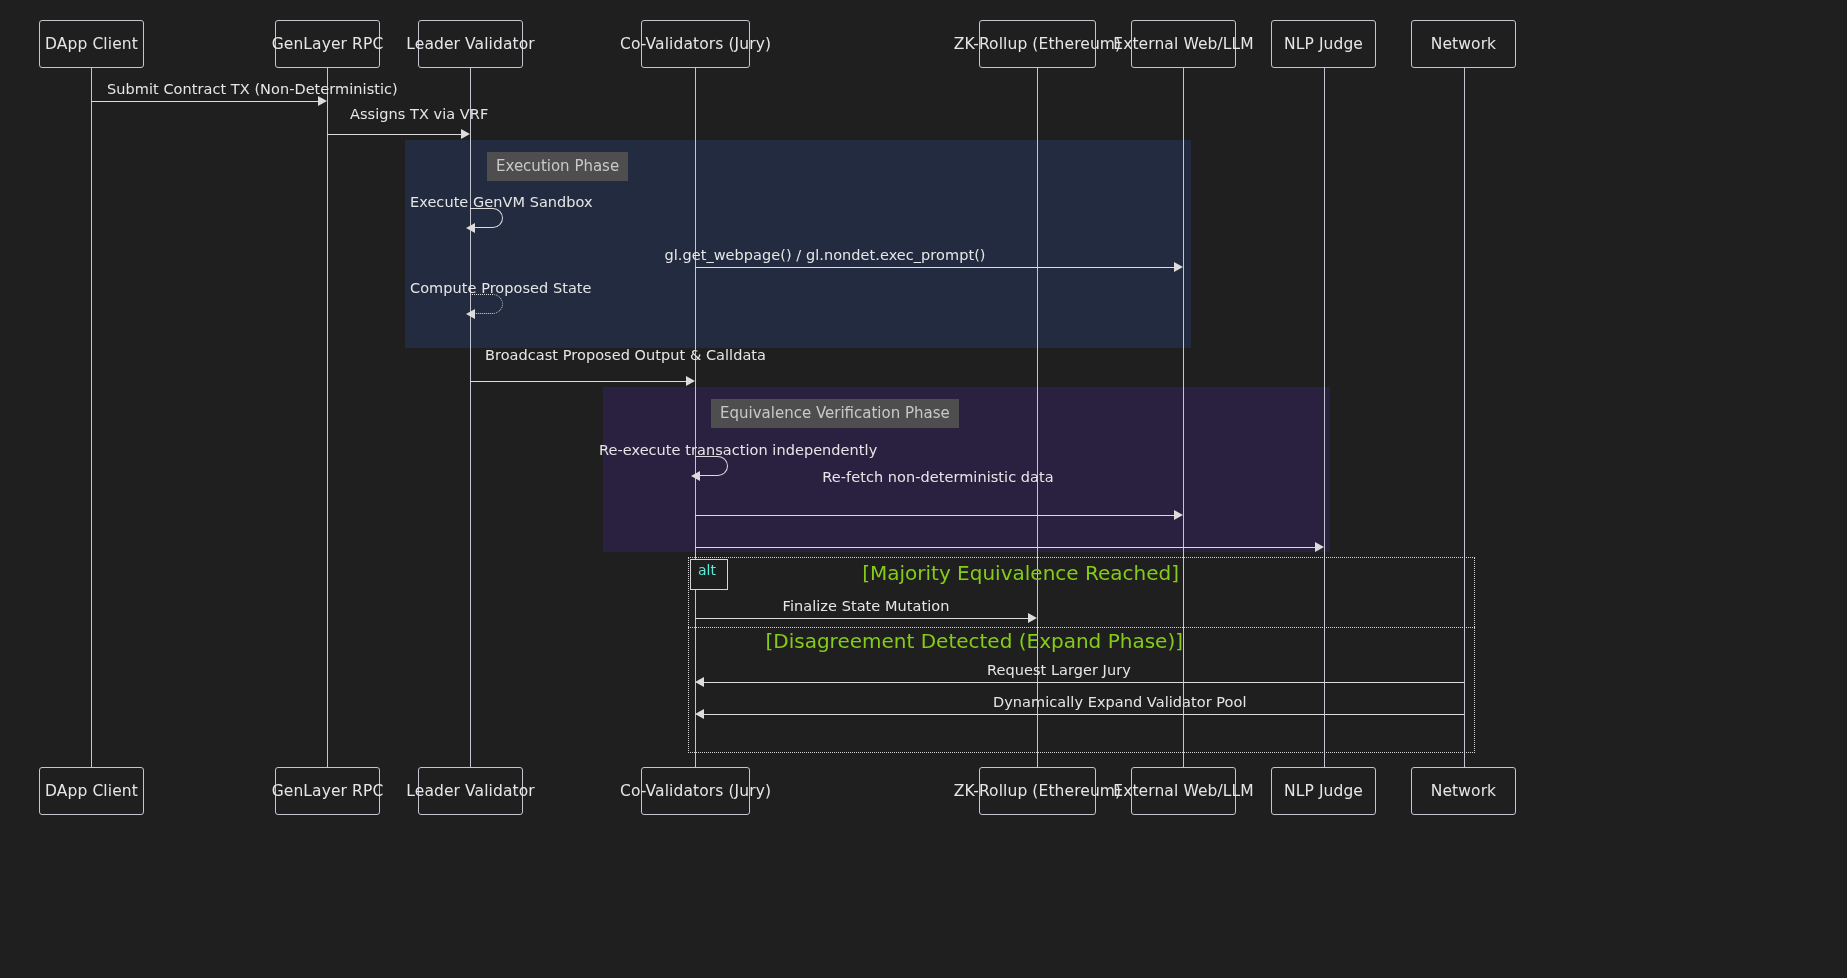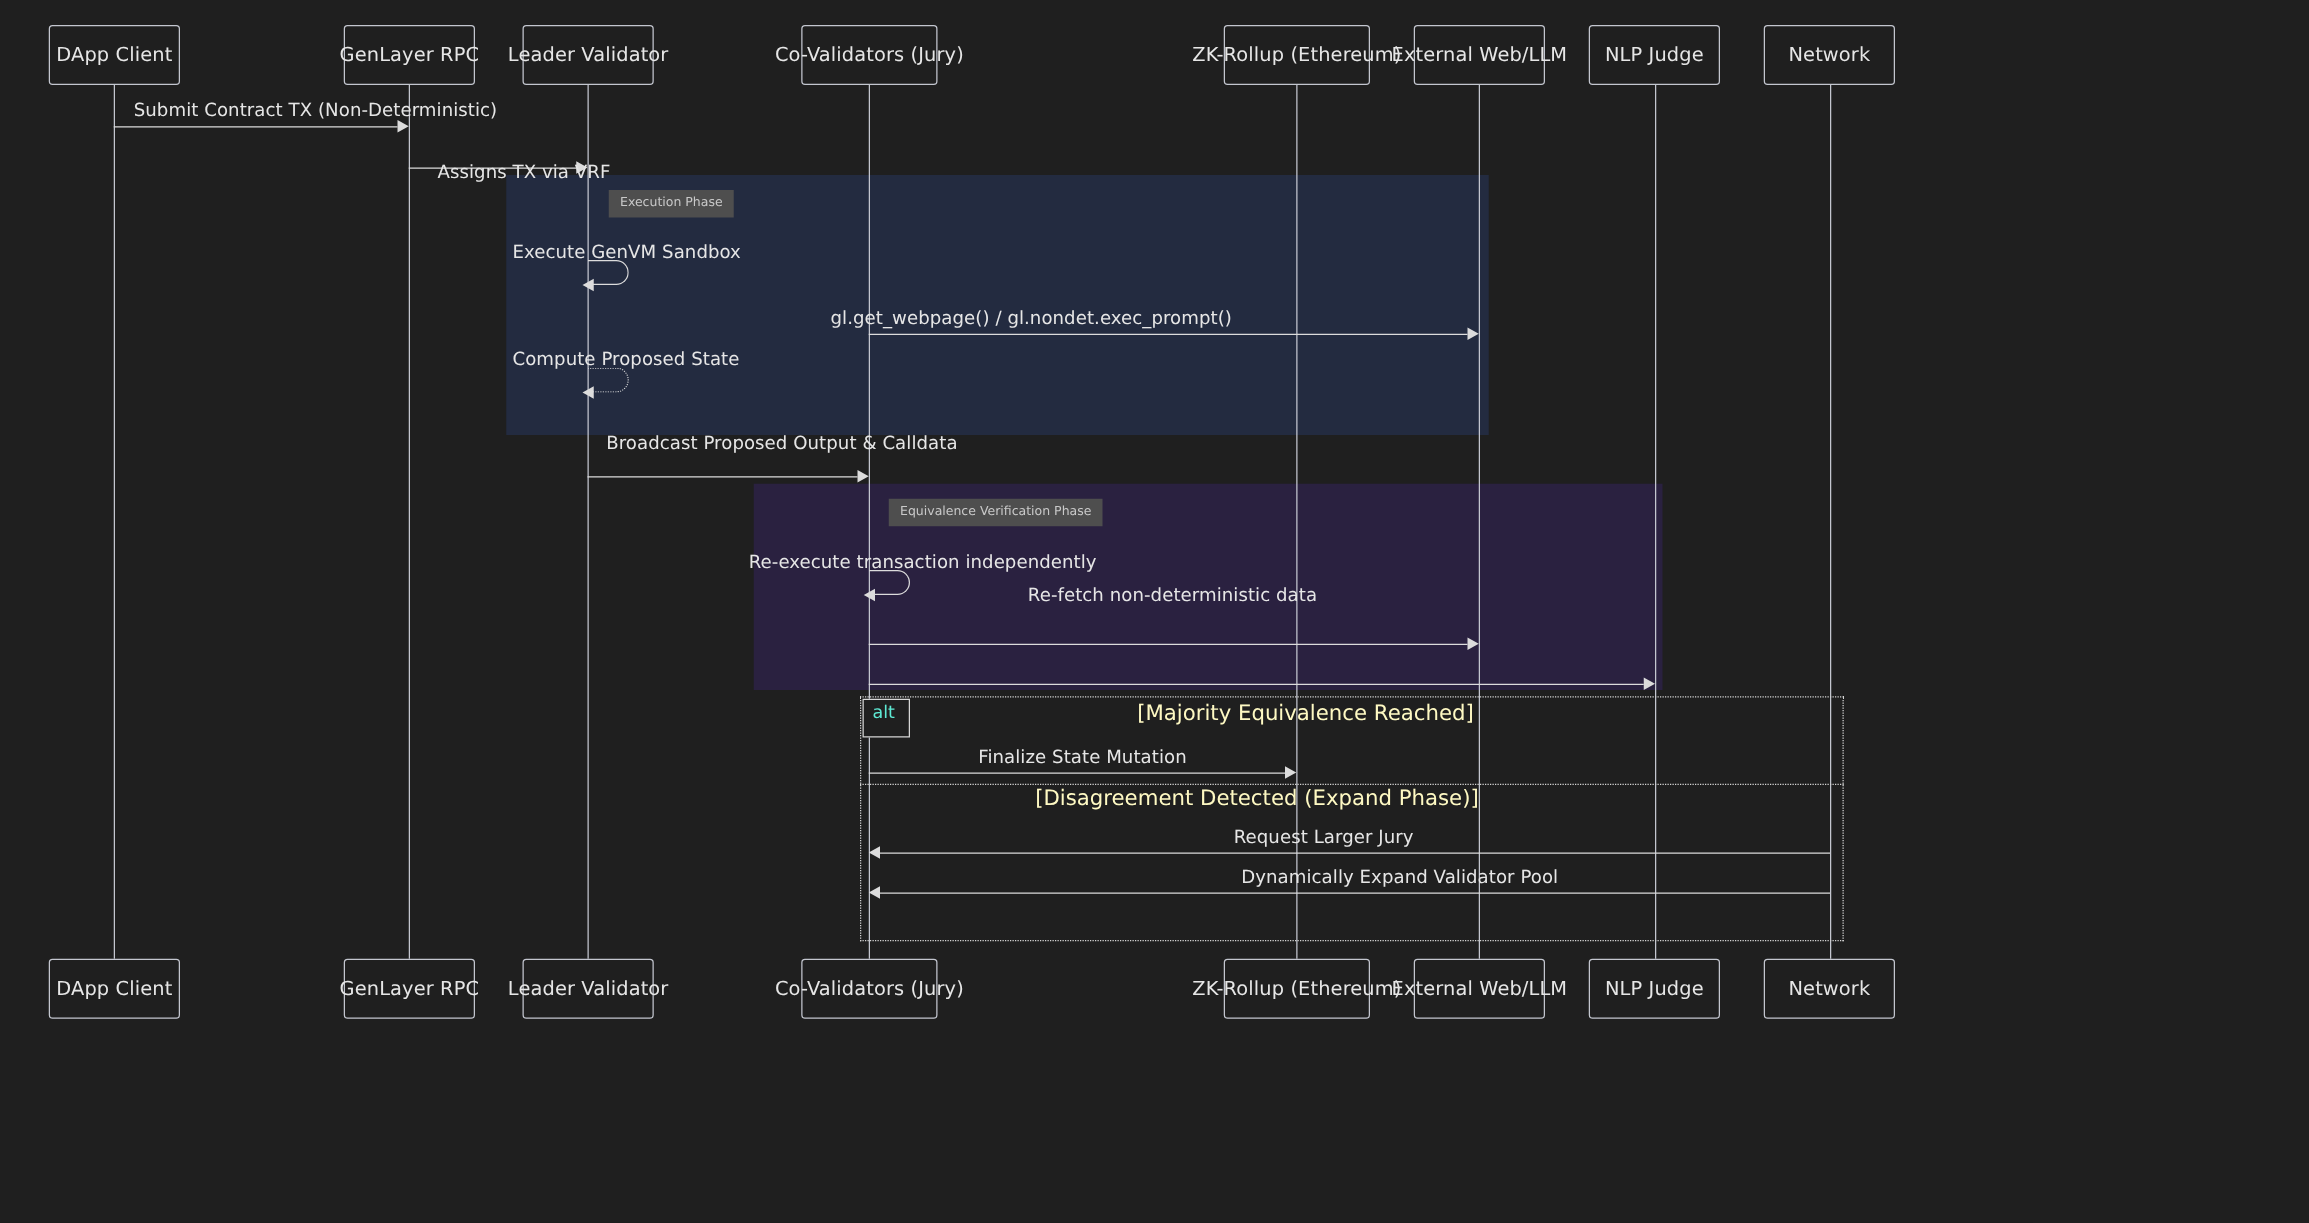--- a/index.html
+++ b/index.html
@@ -42,21 +42,21 @@
   .phase-rect{
     position:absolute;
     z-index:1;
   }
   
   .chip{
     position:absolute;
     box-sizing:border-box;
     background:#4e4e4e;
     color:#c9c9c9;
-    font-size:10px;
+    font-size:15px;
     padding:5px 9px 6px 9px;
     white-space:nowrap;
     z-index:5;
   }
   
   .msg-label{
     position:absolute;
     font-size:14.5px;
     color:#e6e6e6;
     white-space:nowrap;
@@ -108,22 +108,22 @@
     box-sizing:border-box;
     border:1px solid #d6d6d6;
     background:#1f1f1f;
     color:#5eead4;
     font-size:14px;
     padding:2px 11px 11px 7px;
     z-index:5;
   }
   .alt-cond{
     position:absolute;
-    font-size:17px;
-    color:#fef9c3;
+    font-size:20px;
+    color:#84cc16;
     white-space:nowrap;
     z-index:5;
     transform:translateX(-100%);
   }
 </style>
 </head>
 <body>
 
 <div id="stage">
 
@@ -189,21 +189,21 @@
     <span>Network</span>
   </div>
 
   <div class="chip" style="left:487px;top:152px;">Execution Phase</div>
   <div class="chip" style="left:711px;top:399px;">Equivalence Verification Phase</div>
 
   <div class="msg-label" style="left:107px;top:81px;">Submit Contract TX (Non-Deterministic)</div>
   <div class="msg-line" style="left:91px;top:101px;width:227px;"></div>
   <div class="arrow-r" style="left:318px;top:96px;"></div>
 
-  <div class="msg-label" style="left:350px;top:130px;">Assigns TX via VRF</div>
+  <div class="msg-label" style="left:350px;top:106px;">Assigns TX via VRF</div>
   <div class="msg-line" style="left:327px;top:134px;width:134px;"></div>
   <div class="arrow-r" style="left:461px;top:129px;"></div>
 
   <div class="msg-label" style="left:410px;top:194px;">Execute GenVM Sandbox</div>
   <div class="self-loop" style="left:470px;top:208px;width:33px;height:20px;"></div>
   <div class="arrow-l" style="left:466px;top:223px;"></div>
 
   <div class="msg-label ctr" style="left:825px;top:247px;">gl.get_webpage() / gl.nondet.exec_prompt()</div>
   <div class="msg-line" style="left:695px;top:267px;width:479px;"></div>
   <div class="arrow-r" style="left:1174px;top:262px;"></div>

